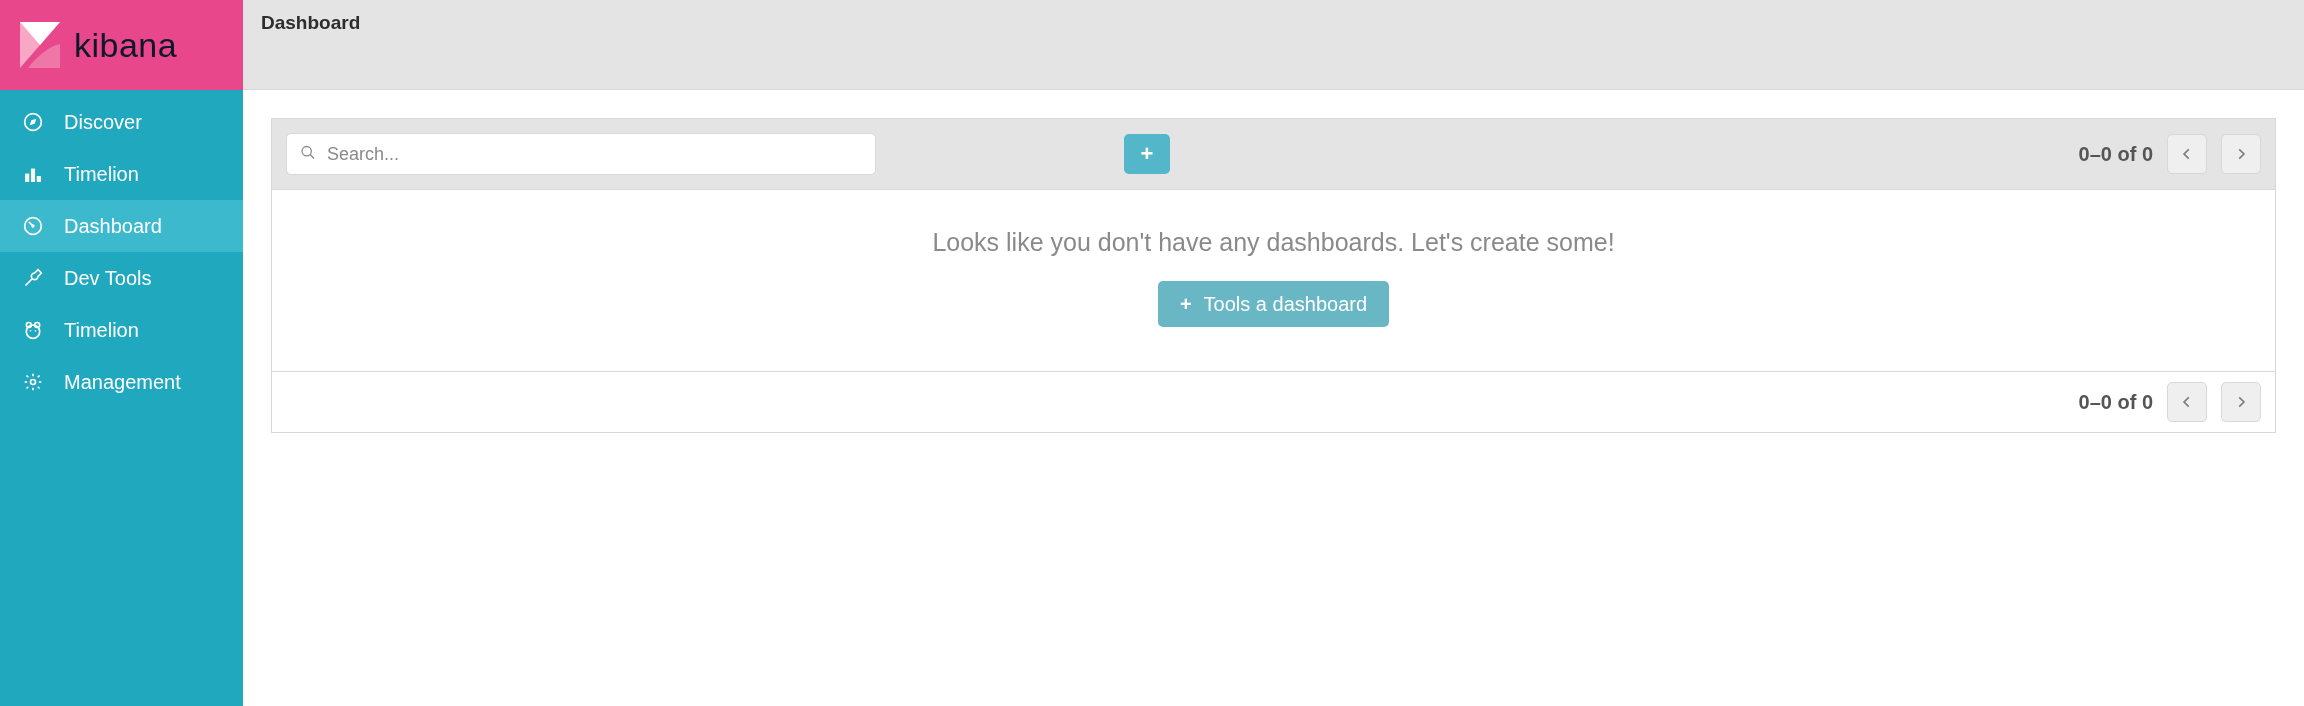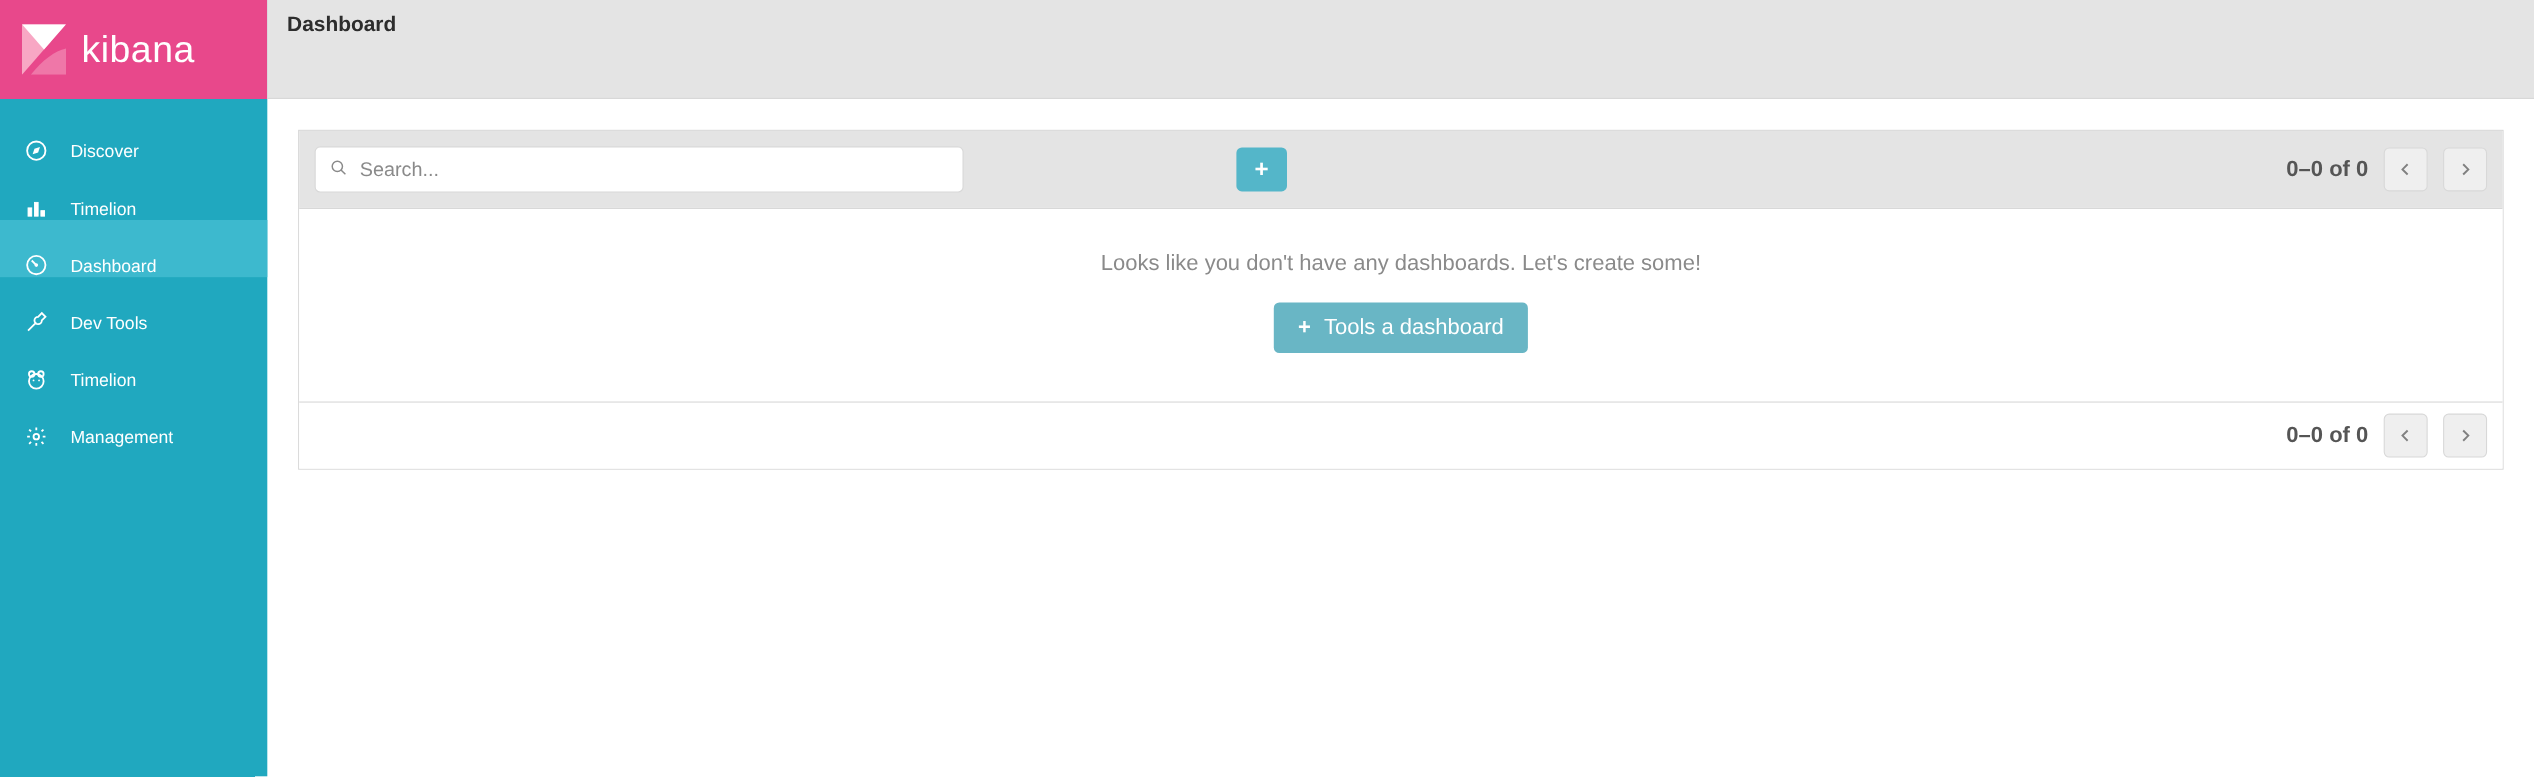--- a/index.html
+++ b/index.html
@@ -24,35 +24,35 @@
   }
   .brand {
     height: 90px;
     background: #e8488b;
     display: flex;
     align-items: center;
     padding-left: 20px;
     gap: 14px;
   }
   .brand-label {
-    color: #ffffff;
+    color: #0f172a;
     font-size: 34px;
     font-weight: 400;
     letter-spacing: 0.5px;
   }
   .brand-logo svg { display:block; }
   .nav { padding-top: 6px; }
   .nav-item {
     display: flex;
-    align-items: flex-end;
+    align-items: center;
     height: 52px;
     padding-left: 22px;
     gap: 20px;
     color: #ffffff;
-    font-size: 16px;
+    font-size: 20px;
     cursor: pointer;
   }
   .nav-item.active { background: #3db9ce; }
   .nav-icon {
     width: 22px;
     height: 22px;
     display: flex;
     align-items: center;
     justify-content: center;
     flex-shrink: 0;
@@ -150,21 +150,21 @@
     display:flex; align-items:center; justify-content:center;
   }
   .pager-btn svg { stroke:#808080; }
   .empty {
     padding: 38px 20px 44px;
     text-align: center;
     background: #ffffff;
     border-top: 1px solid #d8d8d8;
   }
   .empty-msg {
-    font-size: 20px;
+    font-size: 25px;
     color: #8a8a8a;
     margin-bottom: 24px;
   }
   .create-btn {
     display: inline-flex;
     align-items: center;
     gap: 12px;
     height: 46px;
     padding: 0 22px;
     border: none;

